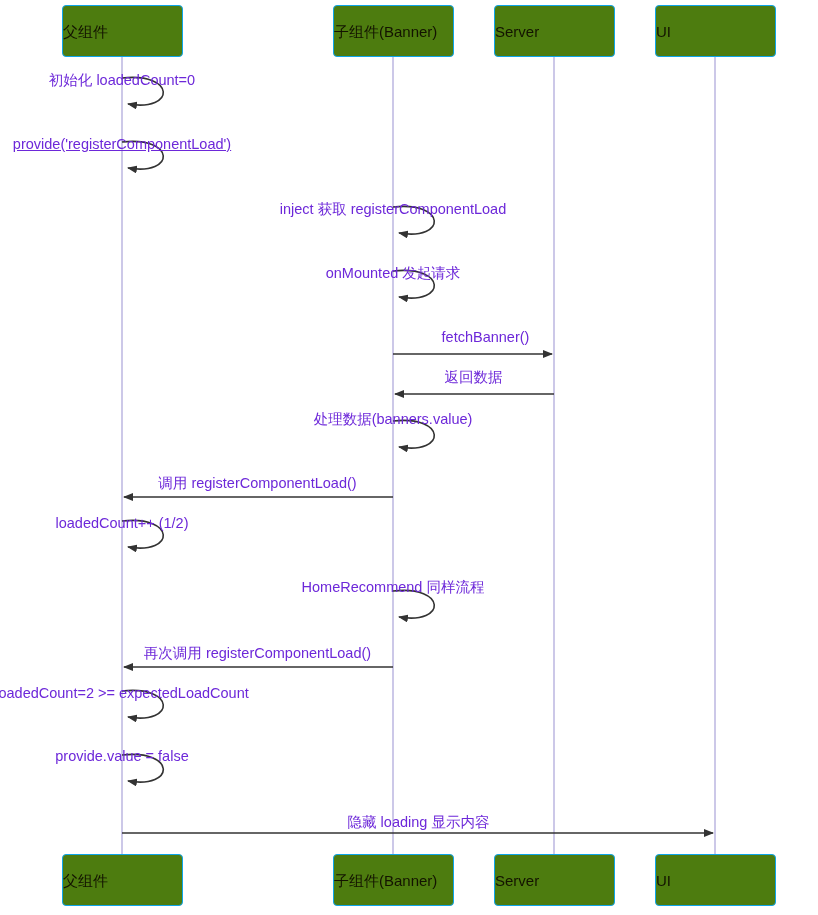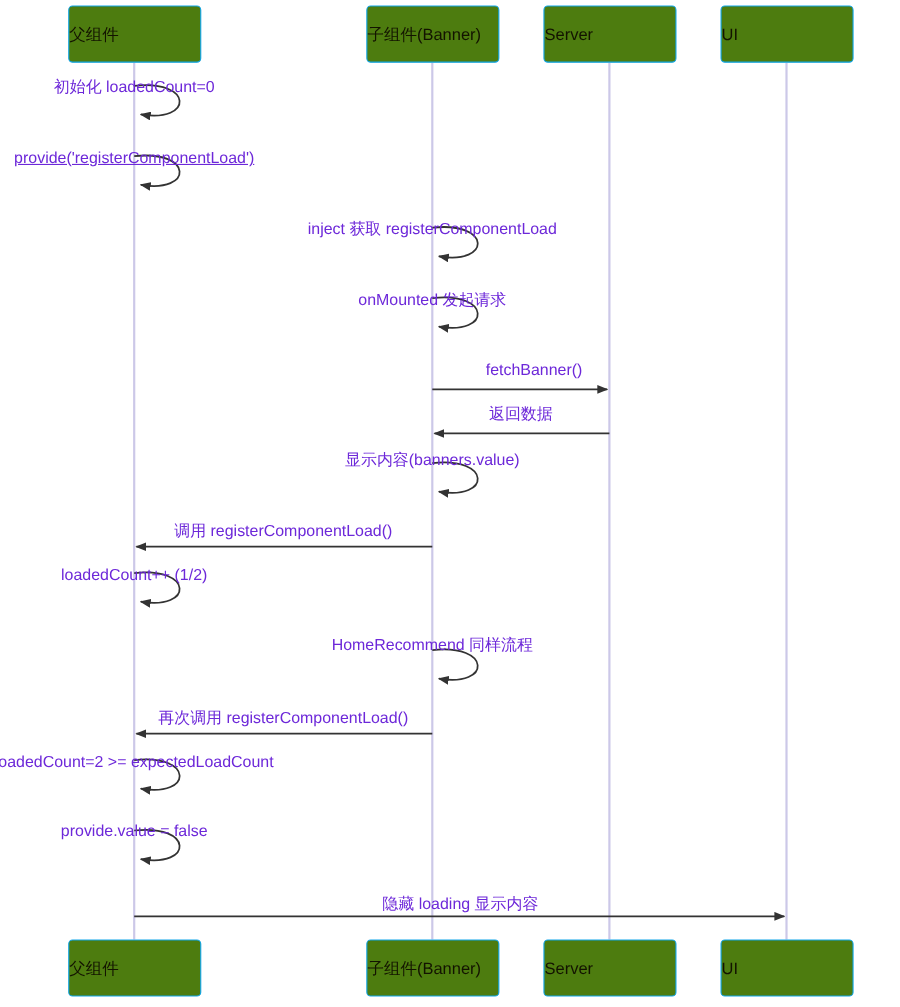--- a/index.html
+++ b/index.html
@@ -120,21 +120,21 @@
         <span class="actor-label">UI</span>
       </div>
     </div>
   <div id="labels">
       <div class="msg-label" style="left: 122px; top: 73px;">初始化 loadedCount=0</div>
       <div class="msg-label" style="left: 122px; top: 137px; text-decoration: underline;">provide('registerComponentLoad')</div>
       <div class="msg-label" style="left: 393px; top: 202px;">inject 获取 registerComponentLoad</div>
       <div class="msg-label" style="left: 393px; top: 266px;">onMounted 发起请求</div>
       <div class="msg-label" style="left: 473.5px; top: 330px; margin-left: 12px;">fetchBanner()</div>
       <div class="msg-label" style="left: 473.5px; top: 370px;">返回数据</div>
-      <div class="msg-label" style="left: 393px; top: 412px;">显示内容(banners.value)</div>
+      <div class="msg-label" style="left: 393px; top: 412px;">处理数据(banners.value)</div>
       <div class="msg-label" style="left: 257.5px; top: 476px;">调用 registerComponentLoad()</div>
       <div class="msg-label" style="left: 122px; top: 516px;">loadedCount++ (1/2)</div>
       <div class="msg-label" style="left: 393px; top: 580px;">HomeRecommend 同样流程</div>
       <div class="msg-label" style="left: 257.5px; top: 646px;">再次调用 registerComponentLoad()</div>
       <div class="msg-label" style="left: 122px; top: 686px;">loadedCount=2 &gt;= expectedLoadCount</div>
       <div class="msg-label" style="left: 122px; top: 749px;">provide.value = false</div>
       <div class="msg-label" style="left: 418.5px; top: 815px;">隐藏 loading 显示内容</div>
     </div>
 
 </div>

